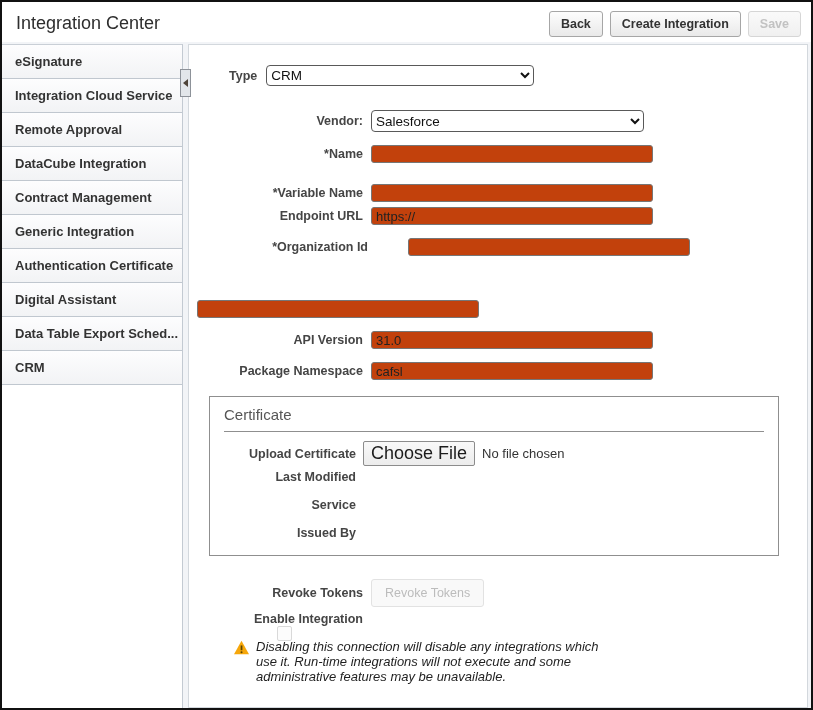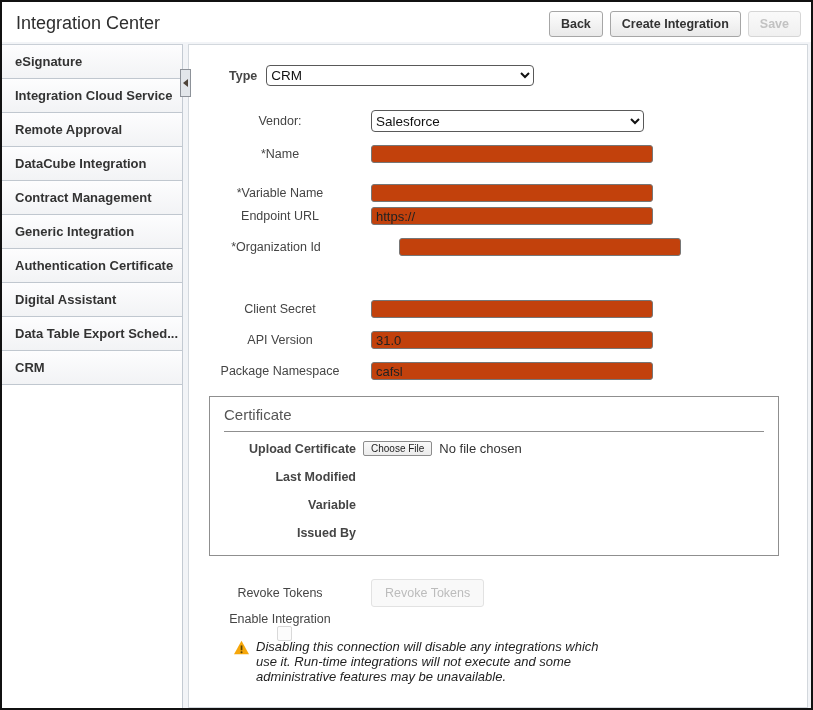--- a/index.html
+++ b/index.html
@@ -33,41 +33,41 @@
                      background:#e2e6ea; border:1px solid #8d9299; display:flex;
                      align-items:center; justify-content:center; cursor:pointer; z-index:3; }
   .collapse-handle .tri { width:0; height:0; border-top:4px solid transparent;
                           border-bottom:4px solid transparent; border-right:5px solid #4d4338; }
 
   
   .main { position:absolute; left:186px; top:42px; width:620px; height:664px;
           background:#fff; border:1px solid #d3d8dd; box-sizing:border-box; }
 
   .row { position:absolute; display:flex; align-items:center; }
-  .flabel { width:166px; text-align:center; margin-right:8px; font-size:12.5px;
-            font-weight:normal; color:#454545; white-space:nowrap; flex:none; }
+  .flabel { width:166px; text-align:right; margin-right:8px; font-size:12.5px;
+            font-weight:bold; color:#454545; white-space:nowrap; flex:none; }
   .finput { width:282px; height:18px; border:1px solid #767676; border-radius:3px;
             font-family:"Liberation Sans", sans-serif; font-size:13px; color:#222;
             padding:0 4px; box-sizing:border-box; background:#c2410c; }
   select { font-family:"Liberation Sans", sans-serif; font-size:13.5px; color:#111;
            background:#fff; border:1px solid #595959; border-radius:4px; }
   .type-select { width:268px; height:21px; }
   .vendor-select { width:273px; height:22px; }
   #row-type .tlabel { font-size:12.5px; font-weight:bold; color:#454545; margin-right:9px; }
 
   
   .cert-box { position:absolute; left:20px; top:351px; width:570px; height:160px;
               border:1px solid #8f8f8f; box-sizing:border-box; background:#fff; }
   .cert-title { position:absolute; left:14px; top:9px; font-size:15px; color:#565656; }
   .cert-sep { position:absolute; left:14px; right:14px; top:34px; height:0;
               border-top:1px solid #8f8f8f; }
   .crow { position:absolute; display:flex; align-items:center; left:8px; }
   .clabel { width:138px; text-align:right; margin-right:7px; font-size:12.5px;
             font-weight:bold; color:#454545; white-space:nowrap; flex:none; }
-  .choose-file-btn { font-family:"Liberation Sans", sans-serif; font-size:10px; color:#1c1c1c;
+  .choose-file-btn { font-family:"Liberation Sans", sans-serif; font-size:18px; color:#1c1c1c;
                      padding:1px 7px; border:1px solid #8c8c8c; border-radius:2px;
                      background:linear-gradient(180deg,#f9f9f9 0%,#ececec 100%); cursor:pointer; }
   .no-file { font-size:13px; color:#333; margin-left:7px; }
 
   
   .revoke-btn { font-family:"Liberation Sans", sans-serif; font-size:12.5px; color:#bcbcbc;
                 padding:6px 13px; border:1px solid #e2e2e2; border-radius:3px;
                 background:#f9f9f9; cursor:default; }
   .checkbox { width:15px; height:15px; border:1px solid #d9d9d9; border-radius:2px;
               background:#fcfcfc; box-sizing:border-box; }
@@ -131,26 +131,25 @@
       <input class="finput" value="" style="">
     </div>
     <div class="row" style="left:8px; top:131px;margin-top:8px;">
       <span class="flabel">*Variable Name</span>
       <input class="finput" value="" style="">
     </div>
     <div class="row" style="left:8px; top:162px;">
       <span class="flabel">Endpoint URL</span>
       <input class="finput" value="https://" style="">
     </div>
-    <div class="row" style="left:4px; top:193px;gap:32px;">
+    <div class="row" style="left:13px; top:193px;gap:32px;">
       <span class="flabel">*Organization Id</span>
       <input class="finput" value="" style="">
     </div>
     <div class="row" style="left:8px; top:255px;">
-      <span class="flabel">Client Secret</span>
       <input class="finput" value="" style="">
     </div>
     <div class="row" style="left:8px; top:286px;">
       <span class="flabel">API Version</span>
       <input class="finput" value="31.0" style="">
     </div>
     <div class="row" style="left:8px; top:317px;">
       <span class="flabel">Package Namespace</span>
       <input class="finput" value="cafsl" style="">
     </div>
@@ -161,21 +160,21 @@
       <div class="crow" style="top:44px;">
         <span class="clabel">Upload Certificate</span>
         <button class="choose-file-btn">Choose File</button>
         <span class="no-file">No file chosen</span>
       </div>
       <div class="crow" style="top:73px;">
         <span class="clabel">Last Modified</span>
         <span></span>
       </div>
       <div class="crow" style="top:101px;">
-        <span class="clabel">Variable</span>
+        <span class="clabel">Service</span>
         <span></span>
       </div>
       <div class="crow" style="top:129px;">
         <span class="clabel">Issued By</span>
         <span></span>
       </div>
     </div>
 
     <div class="row" style="left:8px; top:534px;">
       <span class="flabel">Revoke Tokens</span>

